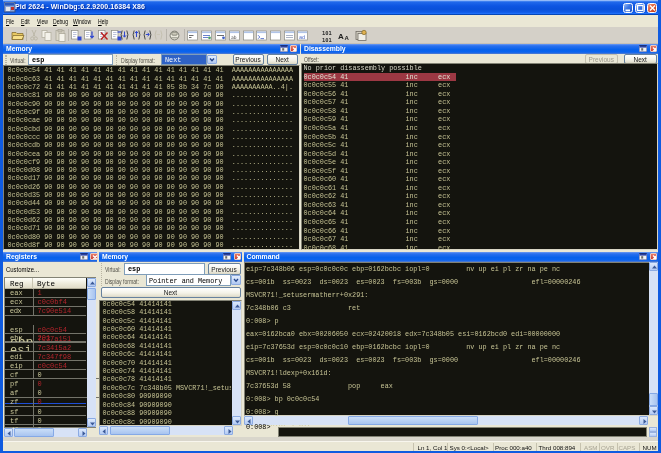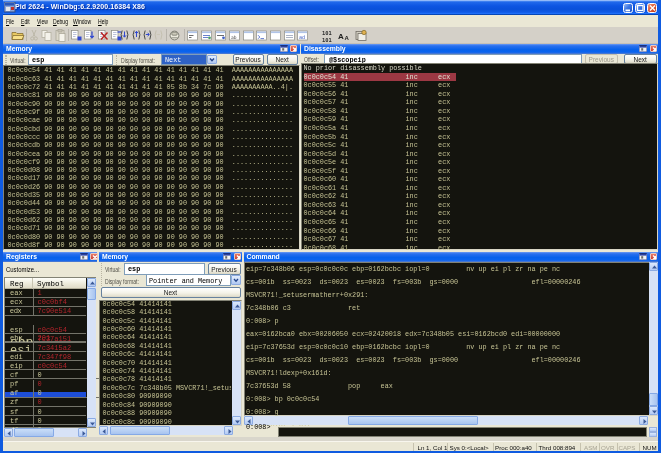--- a/index.html
+++ b/index.html
@@ -314,21 +314,20 @@
         <rect x="2.2" y="3.2" width="2" height="2.4" fill="#6a6a6a"></rect>
       </svg>
     </div>
     <div class="pbtn cl" style="left:649.5px;top:45px">
       <svg width="8" height="7">
         <path d="M2 1.5 L6 5.5 M6 1.5 L2 5.5" stroke="#fff" stroke-width="1.3"></path>
       </svg>
     </div>
 <div class="abs" style="left:301px;top:53.5px;width:357px;height:9.5px;background:#eae7d5"></div>
 <span class="lbl" style="left:304px;top:56px">Offset:</span>
-<div class="inp" style="left:324px;top:53.5px;width:258px;height:10.5px;font-size:6.8px;padding:1.5px 0 0 4px">@$scopeip</div>
 <div class="btn dis" style="left:585px;top:53.5px;width:32.5px;height:10.5px;line-height:9.5px">Previous</div>
 <div class="btn" style="left:623.5px;top:53.5px;width:33.5px;height:10.5px;line-height:9.5px">Next</div>
 <div class="blk" style="left:301px;top:63px;width:357px;height:186.5px"></div>
 <pre style="left:303.5px;top:64.2px;font-size:6.8px;line-height:8.55px;color:#c6c394"><span style="color:#d8d8c8">No prior disassembly possible</span>
 <span style="display:inline-block;width:152px;background:#9c3843;color:#e2e2d2">0c0c0c54 41              inc     ecx</span>
 0c0c0c55 41              inc     ecx
 0c0c0c56 41              inc     ecx
 0c0c0c57 41              inc     ecx
 0c0c0c58 41              inc     ecx
 0c0c0c59 41              inc     ecx
@@ -359,21 +358,21 @@
       <svg width="8" height="7">
         <path d="M2 1.5 L6 5.5 M6 1.5 L2 5.5" stroke="#fff" stroke-width="1.3"></path>
       </svg>
     </div>
 <div class="abs" style="left:3px;top:261.5px;width:94px;height:174.5px;background:#eae7d5"></div>
 <span class="abs" style="left:6px;top:265.5px;font-size:7px;color:#000;transform:scaleX(0.85);transform-origin:0 50%">Customize...</span>
 <div class="abs" style="left:4px;top:277px;width:92px;height:150.5px;border:1px solid #828274;background:#14140e"></div>
 <div class="abs" style="left:5px;top:278px;width:81px;height:10.5px;background:linear-gradient(180deg,#fefefa,#ece9d8 60%,#e0dcc8);border-bottom:1px solid #b4b09c"></div>
 <div class="abs" style="left:5px;top:278px;width:27.5px;height:10.5px;border-right:1px solid #c8c4b0"></div>
 <span class="abs" style="left:10px;top:279.5px;font-size:7.5px;font-family:'Liberation Mono',monospace;color:#000">Reg</span>
-<span class="abs" style="left:37px;top:279.5px;font-size:7.5px;font-family:'Liberation Mono',monospace;color:#000">Symbol</span>
+<span class="abs" style="left:37px;top:279.5px;font-size:7.5px;font-family:'Liberation Mono',monospace;color:#000">Byte</span>
 <div class="abs" style="left:5px;top:288.5px;width:81px;height:9.1px;border-bottom:1px solid #74746a;overflow:hidden">
       <span class="abs" style="left:5px;top:0.8px;font-family:'Liberation Mono',monospace;font-size:7px;color:#c9c69a">eax</span>
       <div class="abs" style="left:27.5px;top:0;width:1px;height:9.1px;background:#74746a"></div>
       <span class="abs" style="left:32.5px;top:0.8px;font-family:'Liberation Mono',monospace;font-size:7px;color:#b5242c">1</span>
     </div>
 <div class="abs" style="left:5px;top:297.6px;width:81px;height:9.1px;border-bottom:1px solid #74746a;overflow:hidden">
       <span class="abs" style="left:5px;top:0.8px;font-family:'Liberation Mono',monospace;font-size:7px;color:#c9c69a">ecx</span>
       <div class="abs" style="left:27.5px;top:0;width:1px;height:9.1px;background:#74746a"></div>
       <span class="abs" style="left:32.5px;top:0.8px;font-family:'Liberation Mono',monospace;font-size:7px;color:#b5242c">c0c0bf4</span>
     </div>
@@ -410,21 +409,21 @@
 <div class="abs" style="left:5px;top:361.3px;width:81px;height:9.1px;border-bottom:1px solid #74746a;overflow:hidden">
       <span class="abs" style="left:5px;top:0.8px;font-family:'Liberation Mono',monospace;font-size:7px;color:#c9c69a">eip</span>
       <div class="abs" style="left:27.5px;top:0;width:1px;height:9.1px;background:#74746a"></div>
       <span class="abs" style="left:32.5px;top:0.8px;font-family:'Liberation Mono',monospace;font-size:7px;color:#b5242c">c0c0c54</span>
     </div>
 <div class="abs" style="left:5px;top:370.4px;width:102px;height:9.1px;border-bottom:1px solid #74746a;overflow:hidden">
       <span class="abs" style="left:5px;top:0.8px;font-family:'Liberation Mono',monospace;font-size:7px;color:#c9c69a">cf</span>
       <div class="abs" style="left:27.5px;top:0;width:1px;height:9.1px;background:#74746a"></div>
       <span class="abs" style="left:32.5px;top:0.8px;font-family:'Liberation Mono',monospace;font-size:7px;color:#c9c69a">0</span>
     </div>
-<div class="abs" style="left:5px;top:379.5px;width:81px;height:18px;border-bottom:6px solid #1d4ed8;overflow:hidden">
+<div class="abs" style="left:5px;top:379.5px;width:81px;height:24px;border-bottom:1px solid #1d4ed8;overflow:hidden">
       <span class="abs" style="left:5px;top:0.8px;font-family:'Liberation Mono',monospace;font-size:7px;color:#c9c69a">pf</span>
       <div class="abs" style="left:27.5px;top:0;width:1px;height:9.1px;background:#74746a"></div>
       <span class="abs" style="left:32.5px;top:0.8px;font-family:'Liberation Mono',monospace;font-size:7px;color:#b5242c">0</span>
     </div>
 <div class="abs" style="left:5px;top:388.6px;width:99px;height:9.1px;border-bottom:1px solid #74746a;overflow:hidden">
       <span class="abs" style="left:5px;top:0.8px;font-family:'Liberation Mono',monospace;font-size:7px;color:#c9c69a">af</span>
       <div class="abs" style="left:27.5px;top:0;width:1px;height:9.1px;background:#74746a"></div>
       <span class="abs" style="left:32.5px;top:0.8px;font-family:'Liberation Mono',monospace;font-size:7px;color:#c9c69a">0</span>
     </div>
 <div class="abs" style="left:5px;top:397.7px;width:81px;height:9.1px;border-bottom:1px solid #74746a;overflow:hidden">

